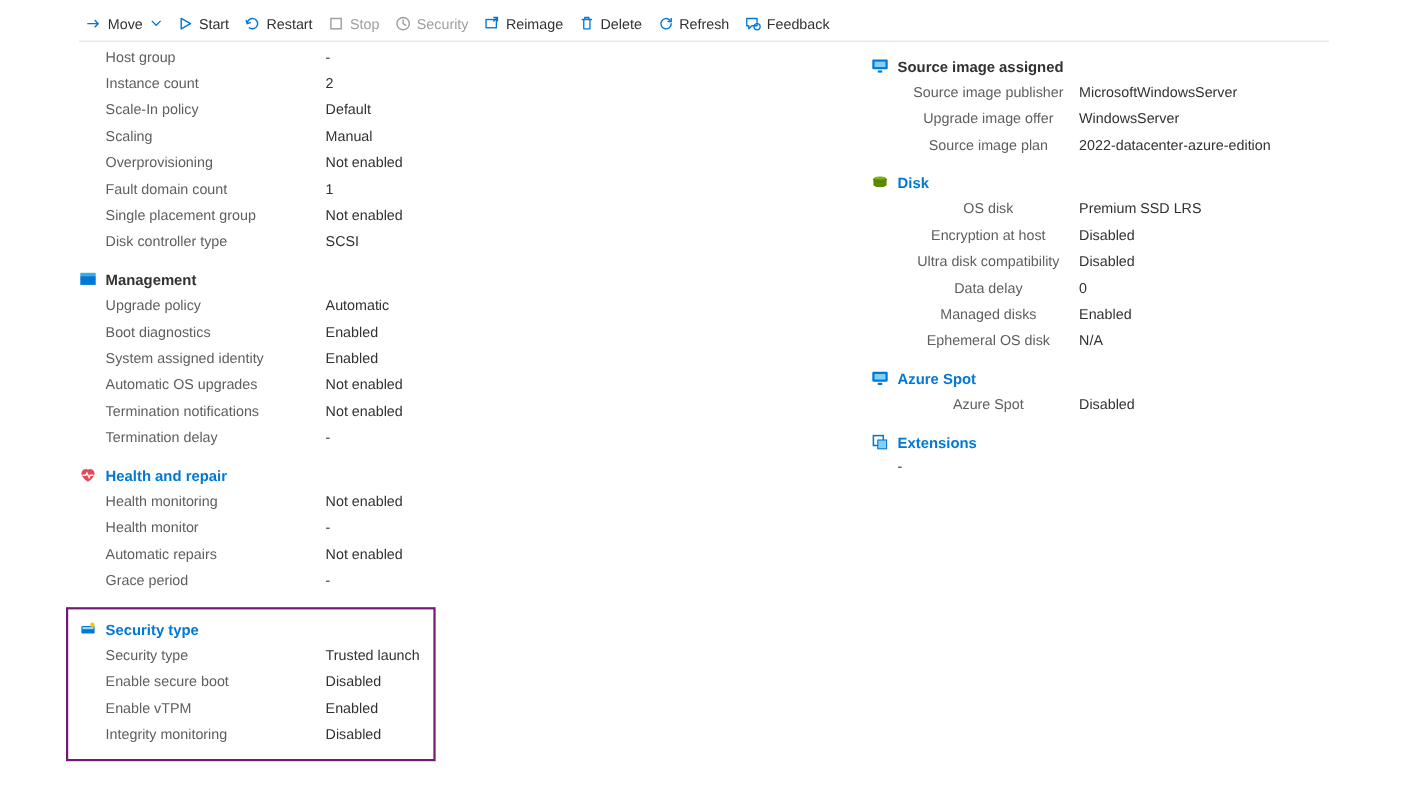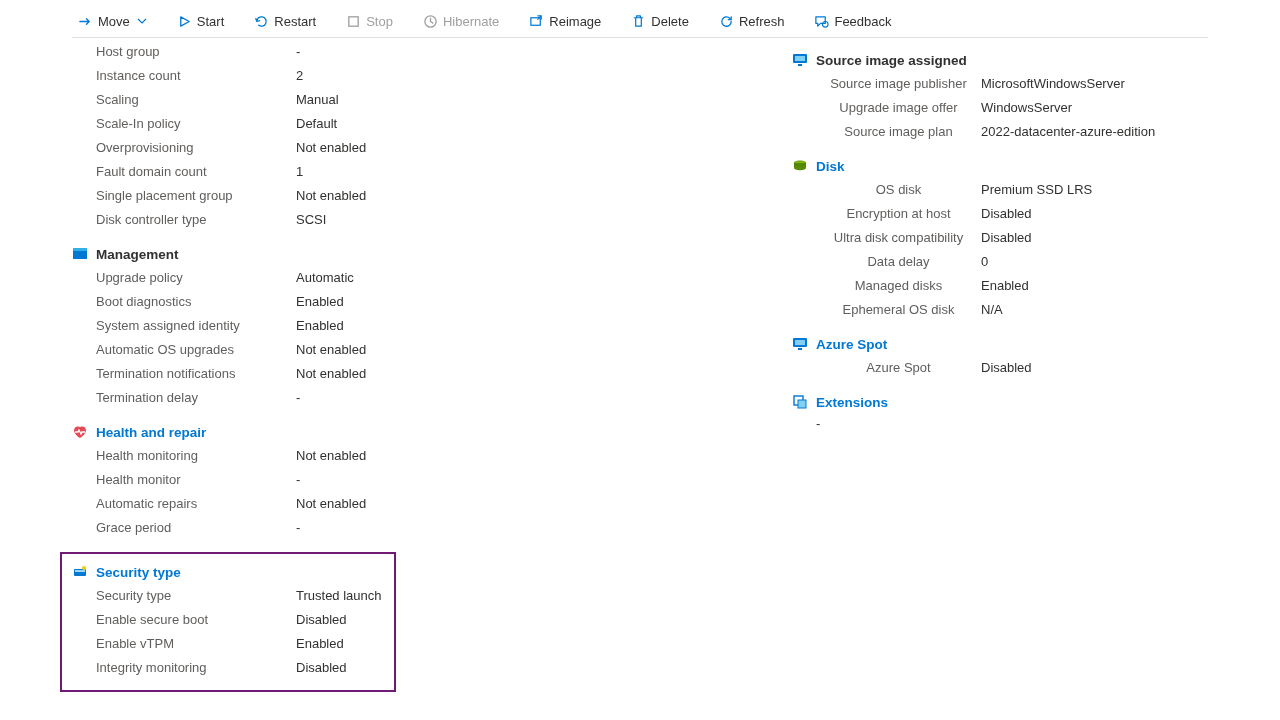--- a/index.html
+++ b/index.html
@@ -11,21 +11,21 @@
     width: 1280px;
     height: 720px;
     overflow: hidden;
   }
   .page {
     padding: 8px 72px 0 72px;
   }
   .toolbar {
     display: flex;
     align-items: center;
-    gap: 30px;
+    gap: 14px;
     padding: 6px 6px 8px 6px;
     border-bottom: 1px solid #e1dfdd;
     font-size: 13px;
     margin-bottom: 2px;
   }
   .tbtn {
     display: inline-flex;
     align-items: center;
     gap: 5px;
     color: #323130;
@@ -115,21 +115,21 @@
       <svg viewBox="0 0 16 16">
           <rect x="3" y="3" width="10" height="10" stroke-width="1.4"></rect>
         </svg>
       <span>Stop</span>
     </span>
     <span class="tbtn disabled">
       <svg viewBox="0 0 16 16">
           <circle cx="8" cy="8" r="6" stroke-width="1.4"></circle>
           <path d="M8 4v4l3 2" stroke-width="1.4"></path>
         </svg>
-      <span>Hibernate</span>
+      <span>Security</span>
     </span>
     <span class="tbtn blue">
       <svg viewBox="0 0 16 16">
           <rect x="2" y="4" width="10" height="8" stroke="#0078d4" stroke-width="1.3" fill="none"></rect>
           <path d="M9 2l4 0 0 4" stroke="#0078d4" stroke-width="1.3" fill="none"></path>
           <path d="M13 2l-4 4" stroke="#0078d4" stroke-width="1.3"></path>
         </svg>
       <span>Reimage</span>
     </span>
     <span class="tbtn blue">
@@ -159,26 +159,26 @@
 
       <div class="row">
           <span class="label">Host group</span>
           <span class="value">-</span>
         </div>
       <div class="row">
           <span class="label">Instance count</span>
           <span class="value">2</span>
         </div>
       <div class="row">
+          <span class="label">Scale-In policy</span>
+          <span class="value">Default</span>
+        </div>
+      <div class="row">
           <span class="label">Scaling</span>
           <span class="value">Manual</span>
-        </div>
-      <div class="row">
-          <span class="label">Scale-In policy</span>
-          <span class="value">Default</span>
         </div>
       <div class="row">
           <span class="label">Overprovisioning</span>
           <span class="value">Not enabled</span>
         </div>
       <div class="row">
           <span class="label">Fault domain count</span>
           <span class="value">1</span>
         </div>
       <div class="row">

